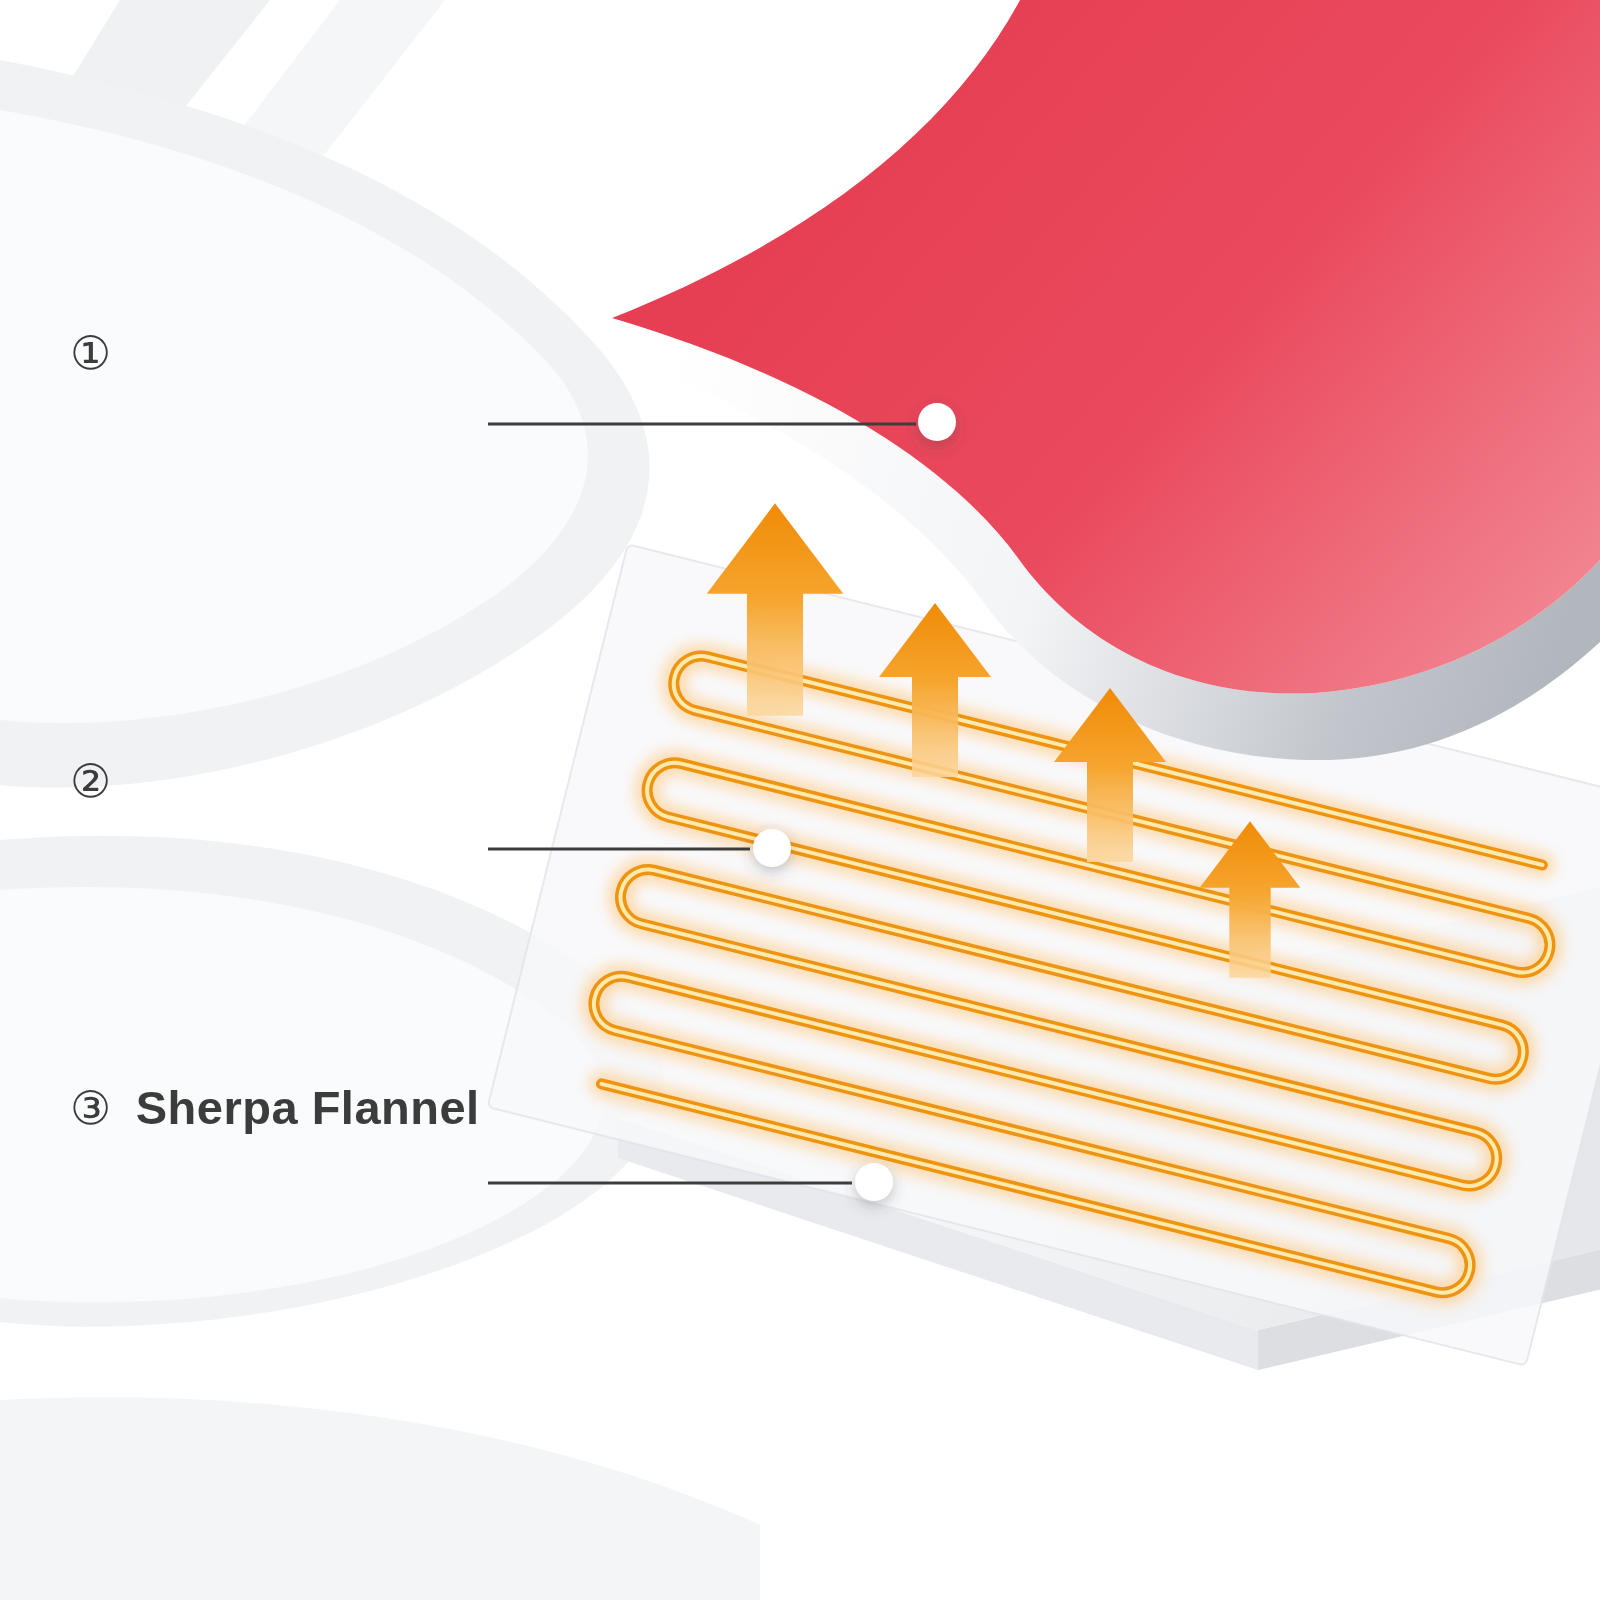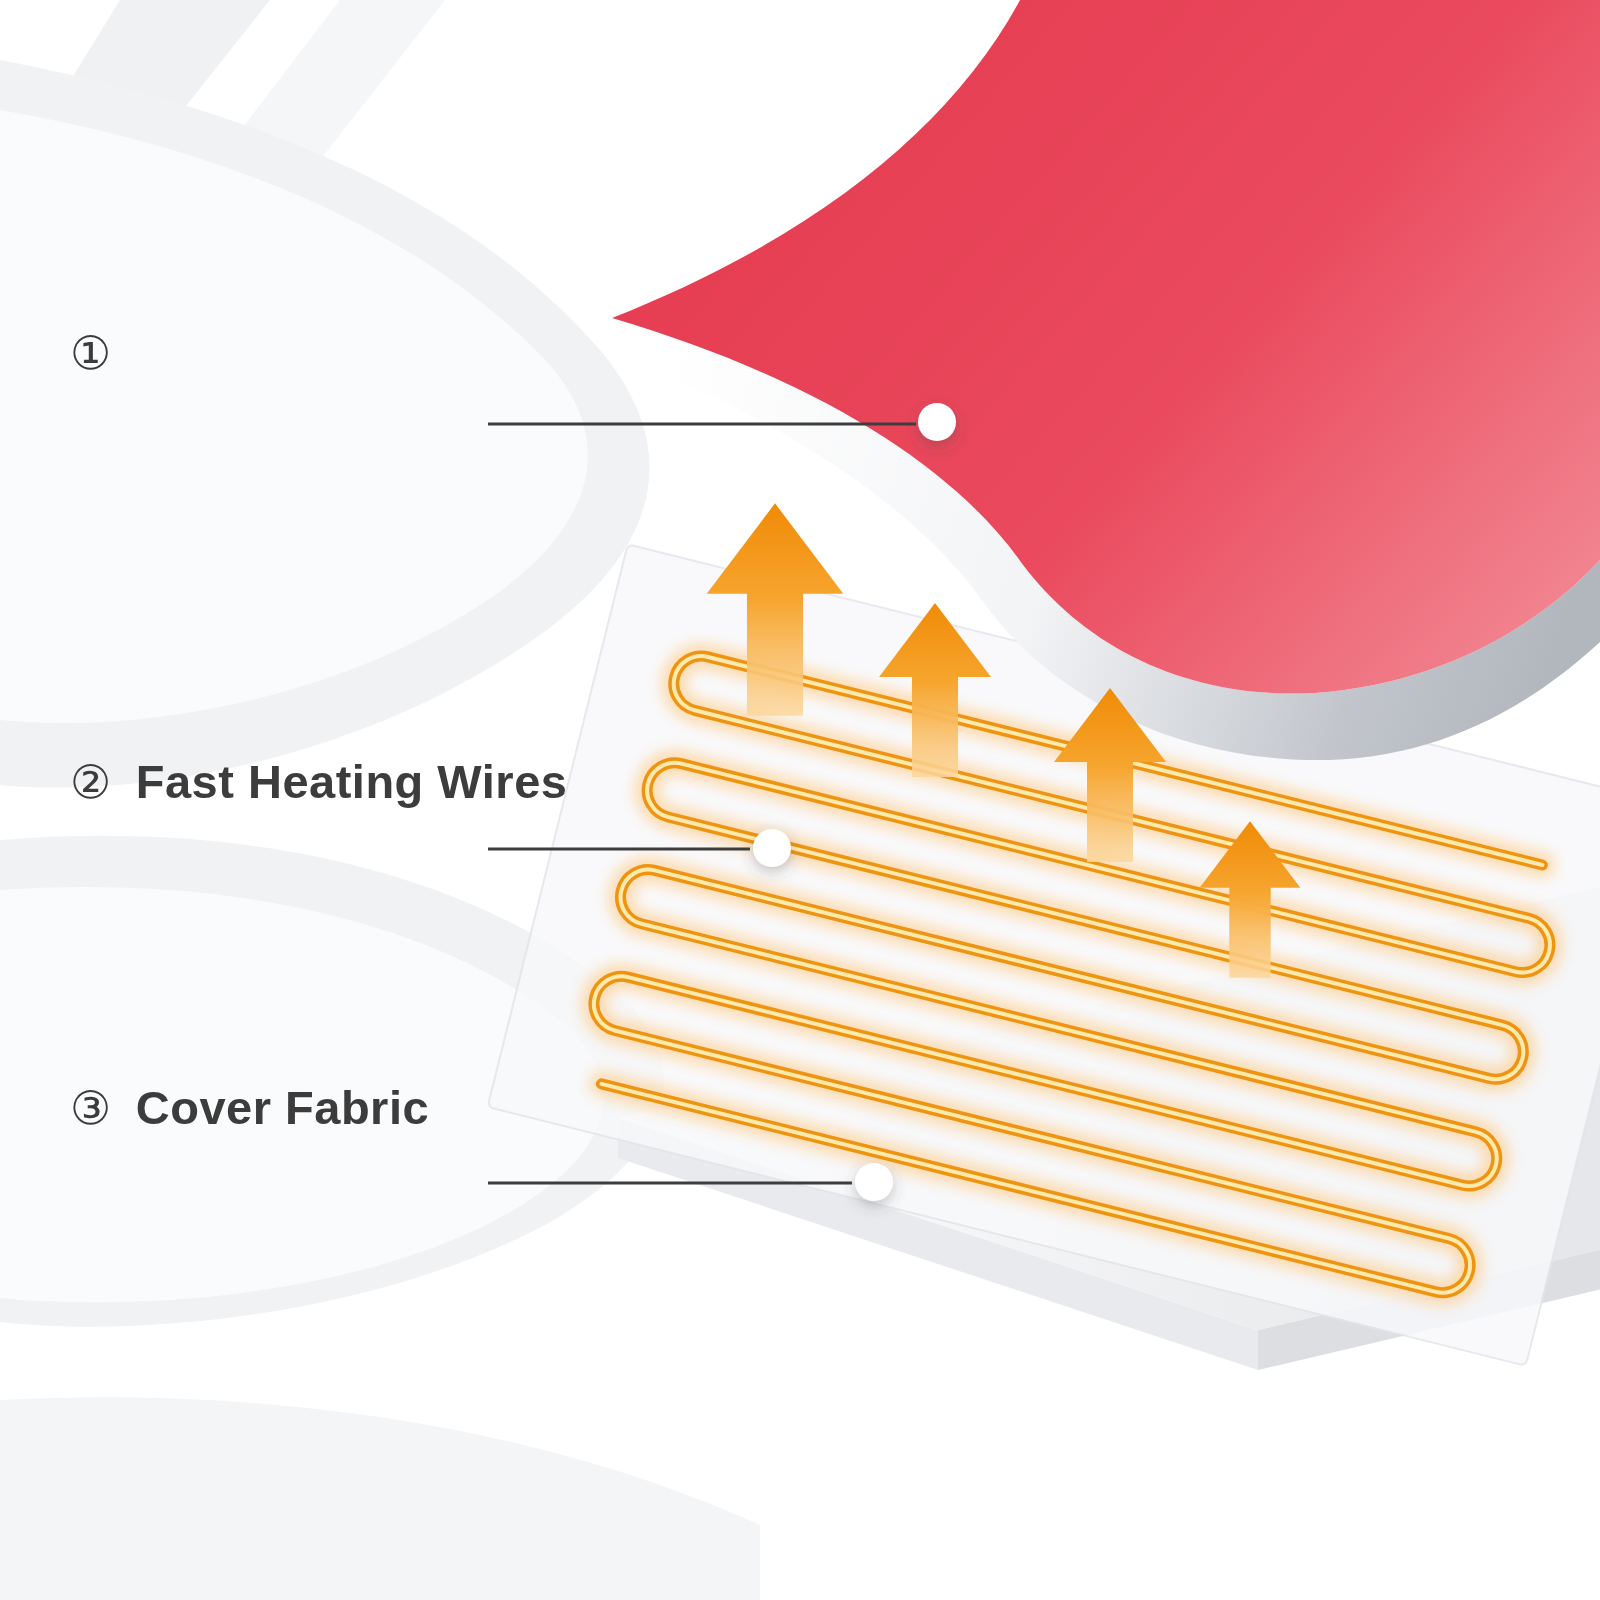--- a/index.html
+++ b/index.html
@@ -98,20 +98,19 @@
       <circle cx="772" cy="848" r="19" fill="#ffffff" filter="url(#dotShadow)"></circle>
       <circle cx="874" cy="1182" r="19" fill="#ffffff" filter="url(#dotShadow)"></circle>
     </g>
   </svg>
 
   <div class="label" id="label-1">
     <span class="num">①</span>
   </div>
   <div class="label" id="label-2">
     <span class="num">②</span>
-    <span class="txt">Fast Heating Wires</span>
   </div>
   <div class="label" id="label-3">
     <span class="num">③</span>
-    <span class="txt">Cover Fabric</span>
+    <span class="txt">Sherpa Flannel</span>
   </div>
 
 </div>
 
 </body></html>

